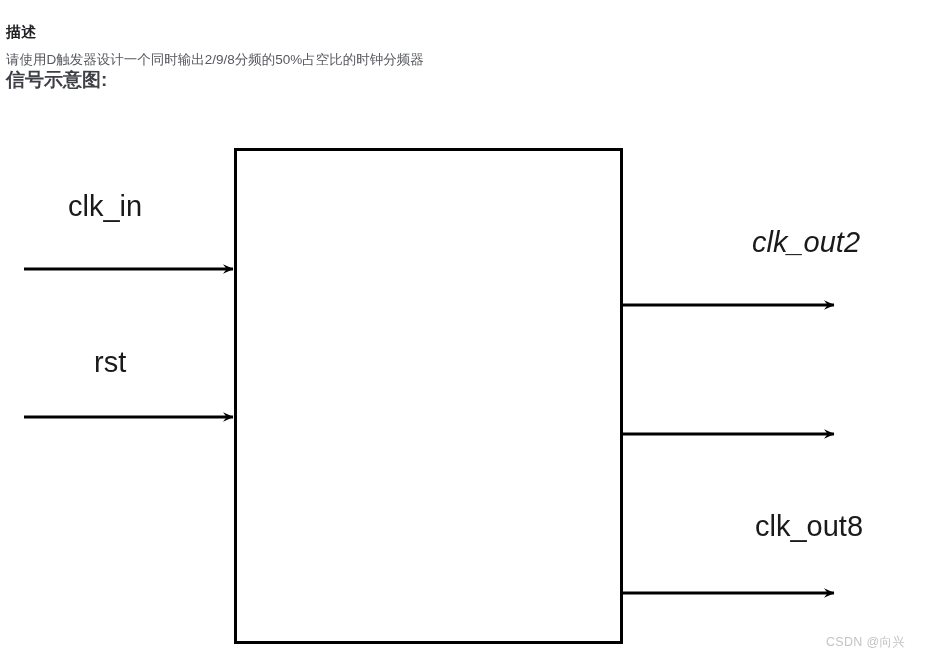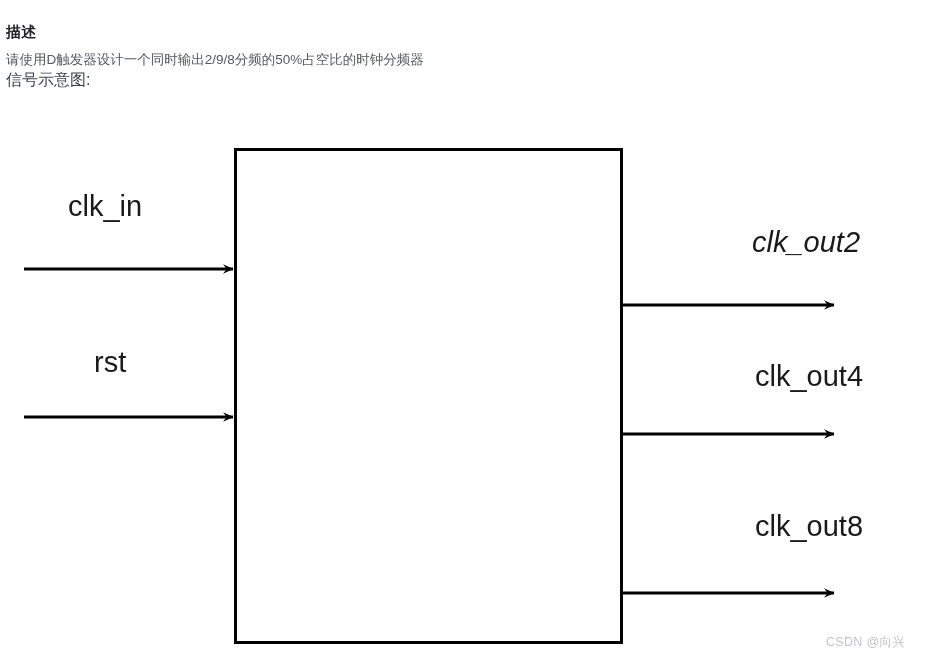--- a/index.html
+++ b/index.html
@@ -36,23 +36,23 @@
     line-height: 19px;
     color: #56585e;
     white-space: nowrap;
   }
   .desc-line.bold,
   .desc-bold {
     font-weight: bold;
     color: #3d3f45;
   }
   #signal-diagram-caption {
-    font-size: 16px;
+    font-size: 19px;
     line-height: 19px;
-    font-weight: normal;
+    font-weight: bold;
     color: #3d3f45;
     margin-top: 1px;
   }
 
   
   #signal-diagram {
     position: absolute;
     left: 0;
     top: 0;
     width: 849px;
@@ -118,18 +118,17 @@
     <line x1="623" y1="434" x2="834" y2="434" stroke="#000000" stroke-width="3" marker-end="url(#arrowhead)"></line>
     <line x1="623" y1="593" x2="834" y2="593" stroke="#000000" stroke-width="3" marker-end="url(#arrowhead)"></line>
   </svg>
 
   <div class="diagram-label" id="label-clk-in">clk_in</div>
 
   <div class="diagram-label" id="label-rst">rst</div>
 
   <div class="diagram-label" id="label-clk-out2">clk_out2</div>
 
-  <div class="diagram-label" id="label-clk-out4">clk_out4</div>
 
   <div class="diagram-label" id="label-clk-out8">clk_out8</div>
 </div>
 
 <div id="watermark">CSDN @向兴</div>
 
 </body></html>

